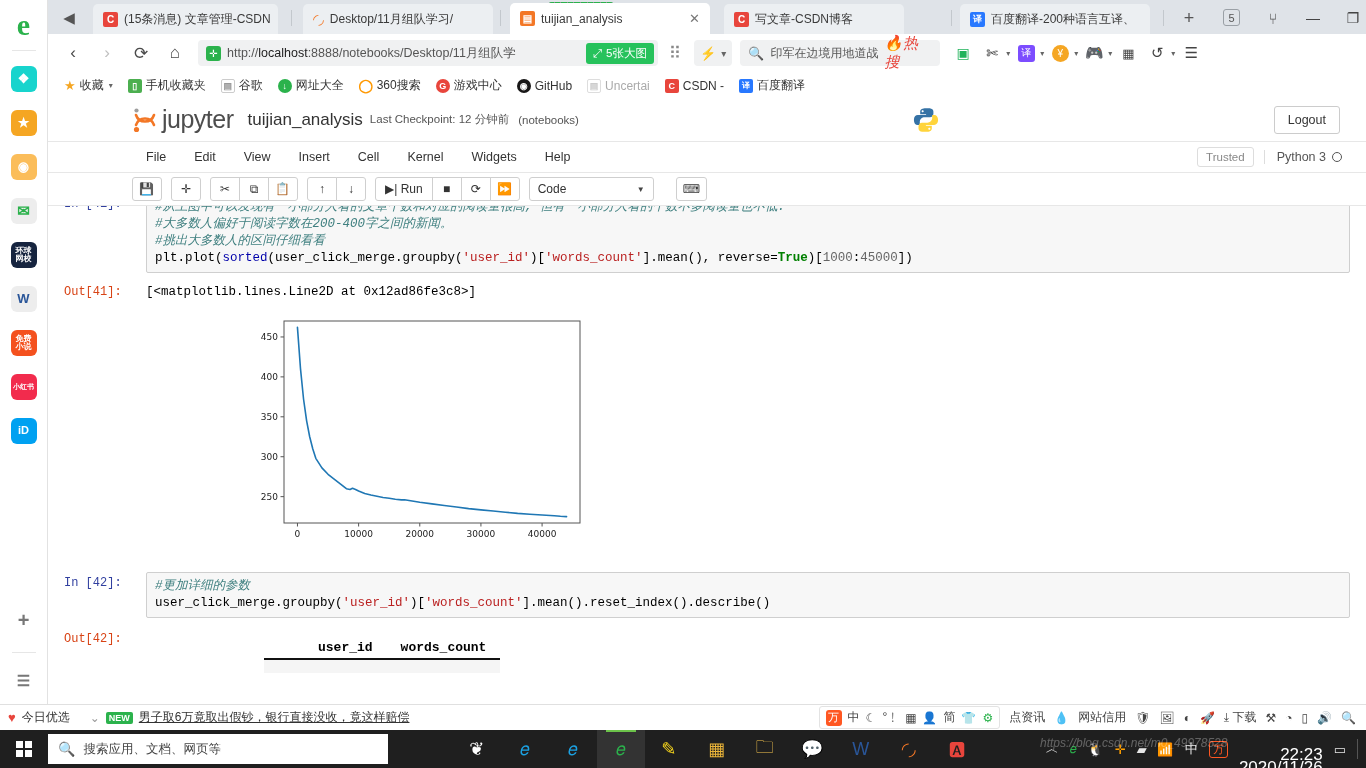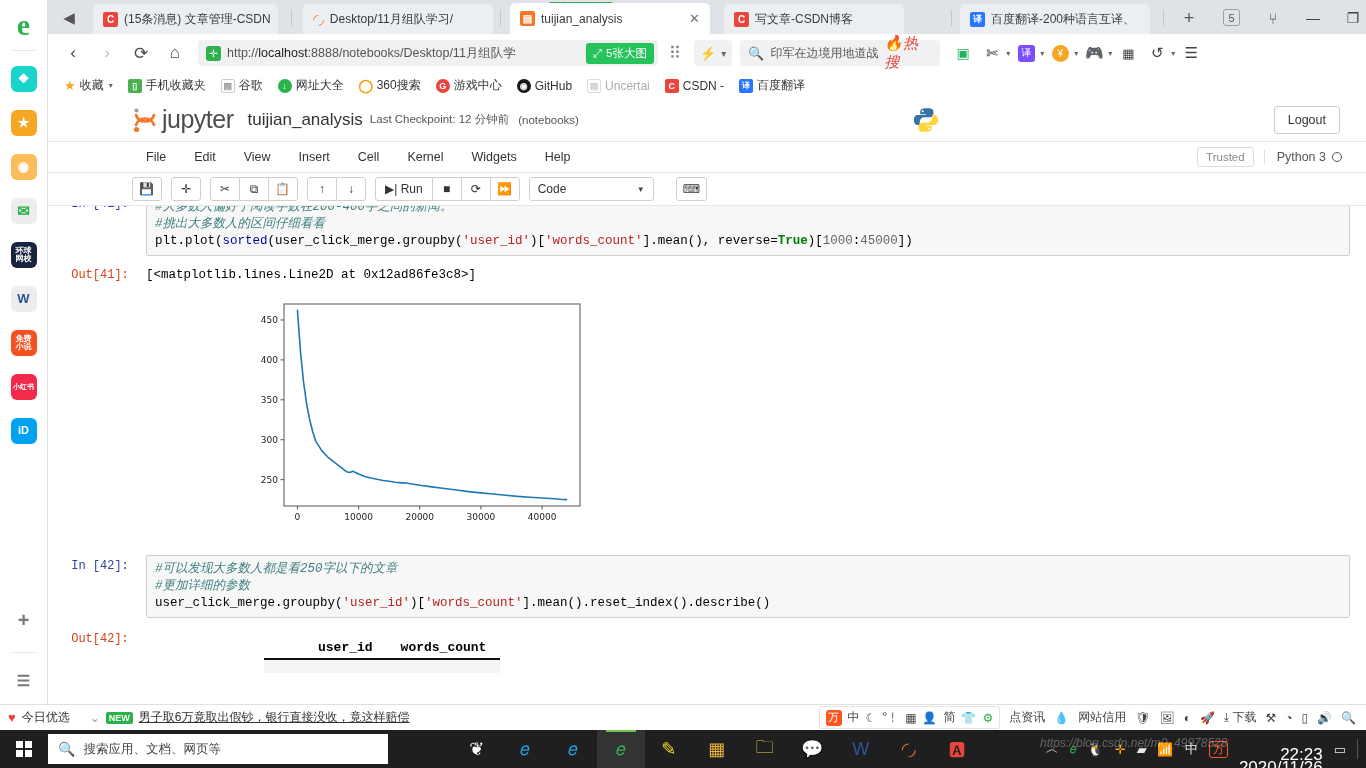--- a/index.html
+++ b/index.html
@@ -117,21 +117,21 @@
   .tbgrp .tb:first-child { margin-left:0; border-radius:3px 0 0 3px; }
   .tbgrp .tb:last-child { border-radius:0 3px 3px 0; }
   .tbgrp .tb:only-child { border-radius:3px; }
   #celltype { width:125px; height:24px; border:1px solid #cfcfcf; border-radius:3px;
      display:flex; align-items:center; padding:0 8px; font-size:12px; color:#333; }
   #celltype .caret2 { margin-left:auto; font-size:8px; color:#444; }
 
   
   #nb { position:relative; height:500px; overflow:hidden; background:#fff; }
   .cellrow { display:flex; padding:0 16px; }
-  .prompt { width:82px; flex:0 0 82px; text-align:center; padding-right:10px;
+  .prompt { width:82px; flex:0 0 82px; text-align:left; padding-right:10px;
      font-family:"Liberation Mono", monospace; font-size:12px; color:#303f9f;
      padding-top:4px; }
   .prompt.out { color:#d84315; }
   .cellbox { flex:1; background:#f7f7f7; border:1px solid #cfcfcf; border-radius:2px;
      padding:5px 8px; font-family:"Liberation Mono", monospace; font-size:12.5px;
      line-height:17px; color:#000; overflow:hidden; }
   .cm { color:#408080; font-style:italic; }
   .str { color:#ba2121; }
   .kw  { color:#008000; font-weight:bold; }
   .fn  { color:#0000aa; }
@@ -422,20 +422,21 @@
     <div class="tbgrp" style="margin-left:22px">
         <div class="tb">⌨</div>
       </div>
   </div>
 
   <div id="nb">
 
     <div class="cellrow" style="margin-top:-13px">
       <div class="prompt">In  [41]:</div>
       <div class="cellbox">
+        <div class="cm">#从上图中可以发现有一小部分人看的文章个数和对应的阅读量很高, 但有一小部分人看的个数不多阅读量也不低.</div>
         <div class="cm">#大多数人偏好于阅读字数在200-400字之间的新闻。</div>
         <div class="cm">#挑出大多数人的区间仔细看看</div>
         <div>plt.plot(<span class="fn">sorted</span>(user_click_merge.groupby(<span class="str">'user_id'</span>)[<span class="str">'words_count'</span>].mean(), reverse=<span class="kw">True</span>)[<span class="num">1000</span>:<span class="num">45000</span>])</div>
       </div>
     </div>
 
     <div class="cellrow" style="margin-top:8px">
       <div class="prompt out">Out[41]:</div>
       <div class="outtext">[&lt;matplotlib.lines.Line2D at 0x12ad86fe3c8&gt;]</div>
     </div>
@@ -469,21 +470,20 @@
             <line y1="210" y2="213.5" x1="294.08264462809916" x2="294.08264462809916" stroke="#555" stroke-width="1"></line>
             <text x="294.08264462809916" y="224">40000</text>
           </g>
         <polyline id="chart-line" fill="none" stroke-width="1.6" stroke-linejoin="round" stroke-linecap="round" points="49.45,14.39 52.51,55.91 55.57,86.25 58.63,107.80 61.69,123.77 64.74,135.75 67.80,145.33 73.92,154.91 80.03,161.30 86.15,166.09 92.26,170.88 98.38,175.67 102.05,176.47 104.50,175.27 107.55,176.47 110.61,178.06 116.73,180.46 122.84,182.06 128.96,183.25 135.07,184.45 141.19,185.25 147.31,186.21 153.42,186.85 156.48,186.69 159.54,187.25 171.77,189.24 184.00,190.84 196.23,192.43 208.46,194.03 220.69,195.63 232.93,196.83 245.16,198.02 257.39,199.22 269.62,200.42 281.85,201.22 294.08,202.02 306.31,202.81 312.43,203.29 318.55,203.61" stroke="#1f77b4"></polyline>
       </svg>
     </div>
 
     <div class="cellrow" style="margin-top:14px">
       <div class="prompt">In  [42]:</div>
       <div class="cellbox">
-        <div class="cm">#可以发现大多数人都是看250字以下的文章</div>
         <div class="cm">#更加详细的参数</div>
         <div>user_click_merge.groupby(<span class="str">'user_id'</span>)[<span class="str">'words_count'</span>].mean().reset_index().describe()</div>
       </div>
     </div>
 
     <div class="cellrow" style="margin-top:10px">
       <div class="prompt out">Out[42]:</div>
       <div class="outtext">
         <div class="tbl" style="margin-left:118px">
           <table>

